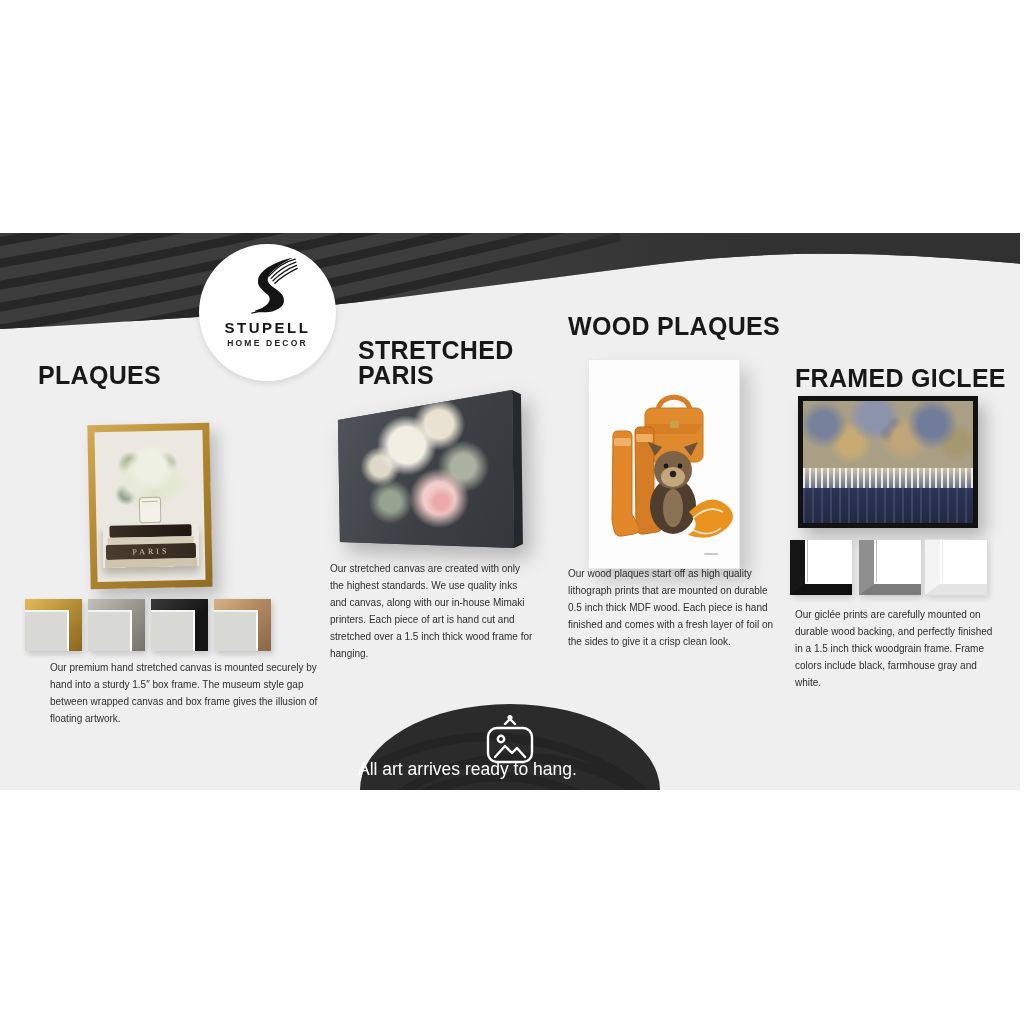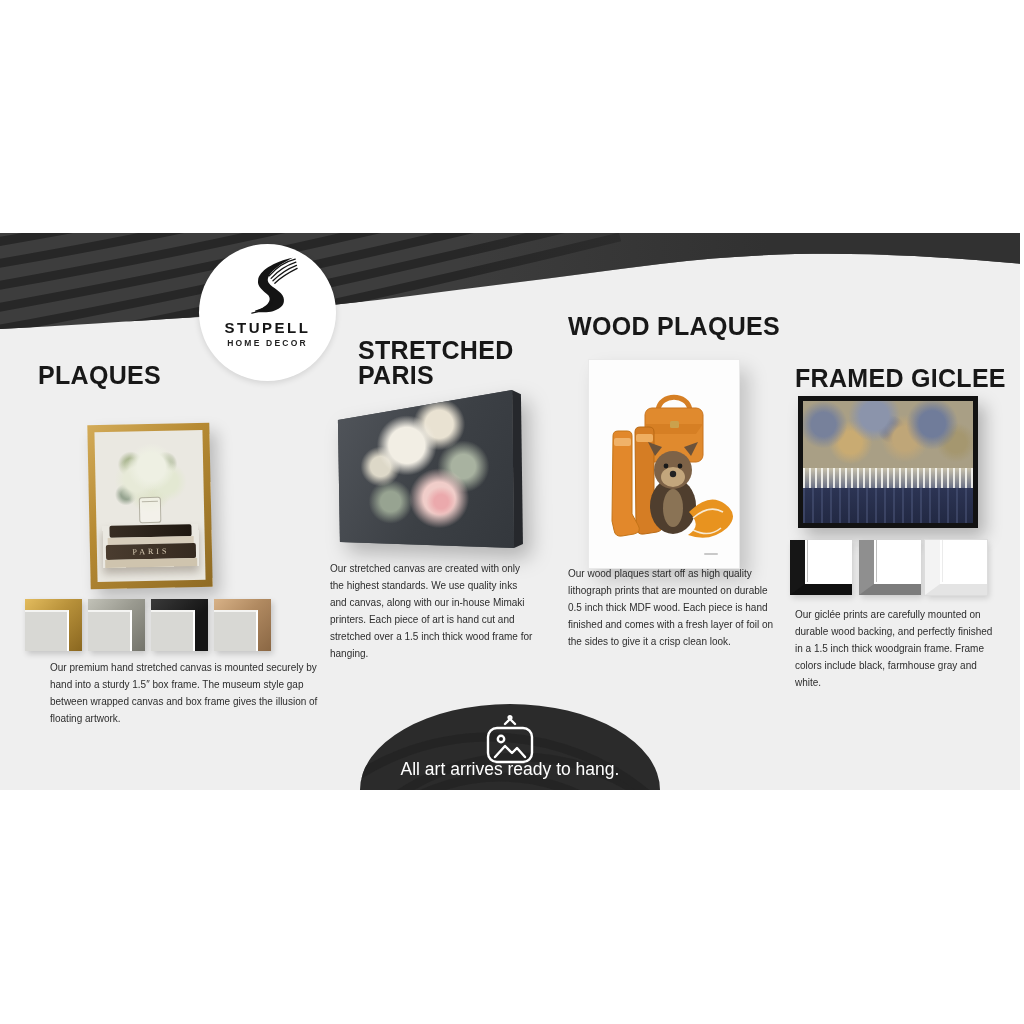--- a/index.html
+++ b/index.html
@@ -88,21 +88,21 @@
   .sw-bronze{background:linear-gradient(135deg,#d8b287,#b18a61 45%,#8a6744);}
   
   .gsw{width:62px;height:55px;position:absolute;top:540px;background:#ffffff;box-sizing:border-box;
        box-shadow:2px 3px 6px rgba(0,0,0,.15);}
   .gsw-black{border-left:15px solid #161616;border-bottom:11px solid #101010;}
   .gsw-gray{border-left:15px solid #8f8f8f;border-bottom:11px solid #7c7c7c;}
   .gsw-white{border-left:15px solid #f3f3f3;border-bottom:11px solid #e4e4e4;outline:1px solid #dcdcdc;}
   .gsw .inline{position:absolute;left:2px;top:0;bottom:2px;width:1px;background:rgba(0,0,0,.25);}
   .gsw-white .inline{background:rgba(0,0,0,.08);}
   
-  .dome-text{left:358px;top:759px;width:304px;text-align:center;color:#ffffff;font-size:17.5px;}
+  .dome-text{left:358px;top:759px;width:304px;color:#ffffff;font-size:17.5px;}
 </style>
 </head>
 <body>
 
 <div id="app">
 
   <div class="abs panel"></div>
 
   <svg class="abs" style="left:0;top:233px;" width="1024" height="100" viewBox="0 0 1024 100">
     <defs>

